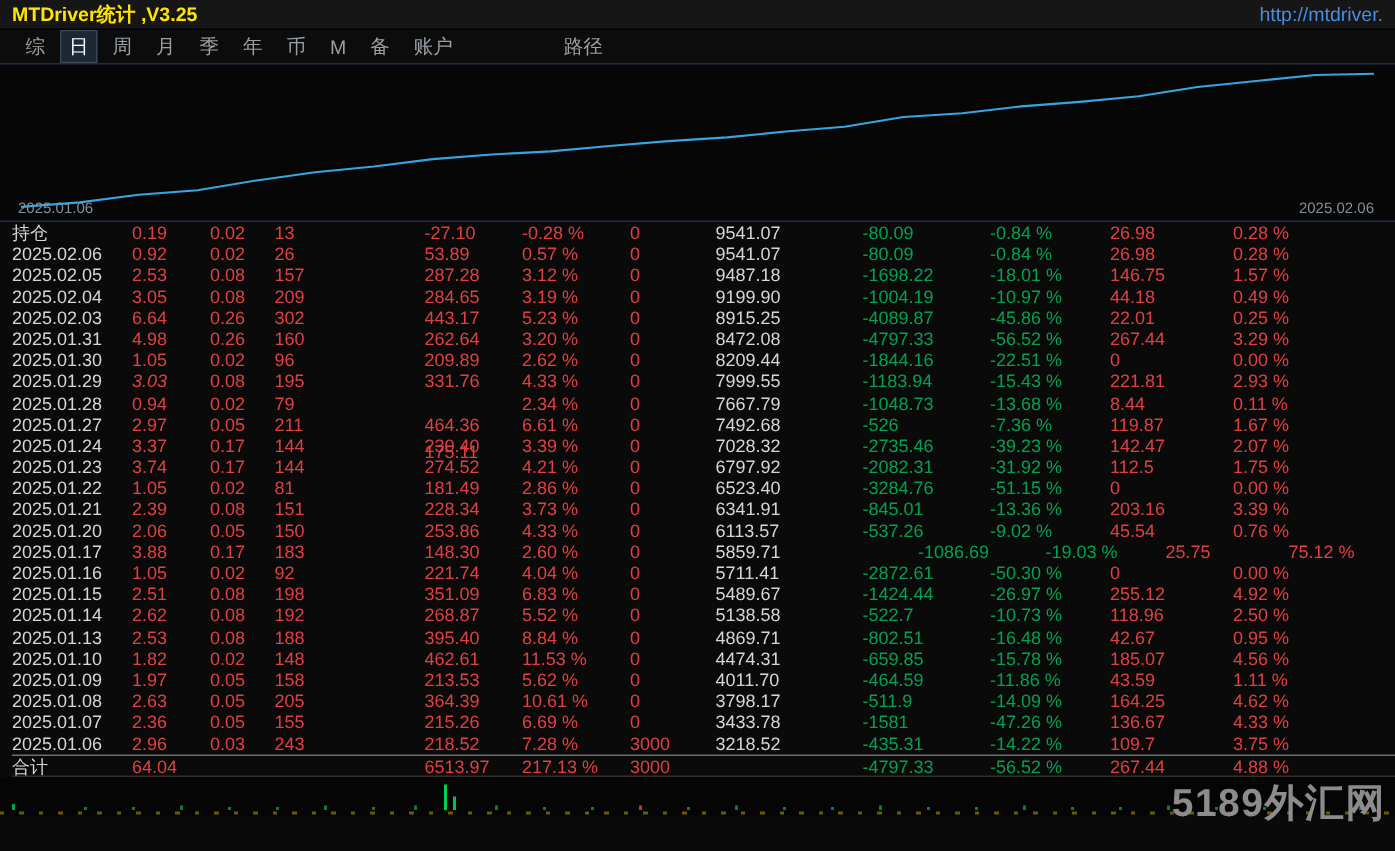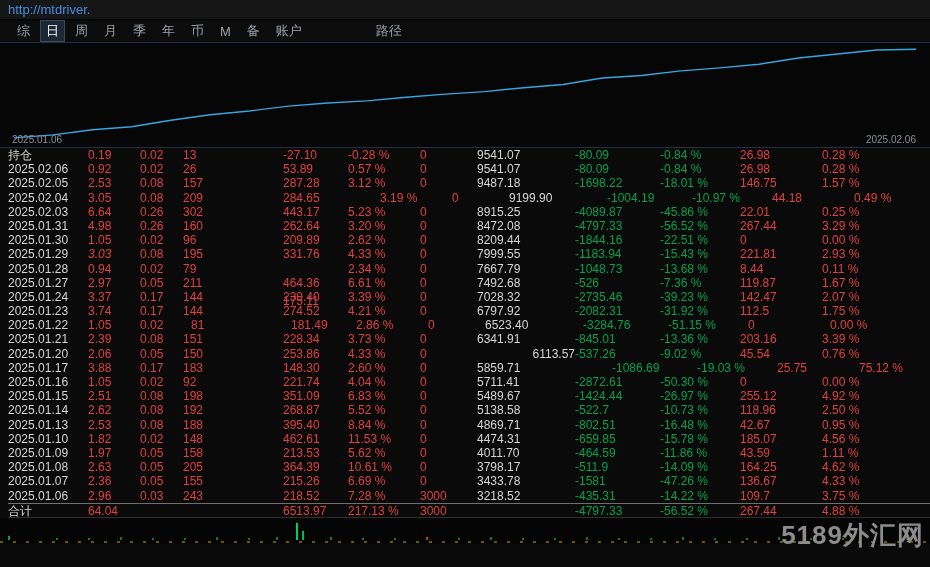--- a/index.html
+++ b/index.html
@@ -45,20 +45,21 @@
   }
   .watermark {
     position:absolute; right:6px; bottom:14px; z-index:5;
     font-size:26px; font-weight:bold; color:#9b9b9b; letter-spacing:1px; opacity:.9;
   }
 </style>
 </head>
 <body style="--up: #e04040; --dn: #00a24f; --txt: #d6d6d6;">
 
 <div class="titlebar">
+  <span class="title">MTDriver统计 ,V3.25</span>
   <span class="url">http://mtdriver.</span>
 </div>
 
 <div class="menubar" id="menubar">
     <span class="menu-item">综</span>
     <span class="menu-item selected">日</span>
     <span class="menu-item">周</span>
     <span class="menu-item">月</span>
     <span class="menu-item">季</span>
     <span class="menu-item">年</span>
@@ -119,21 +120,21 @@
       <span class="cell c-dn" style="width: 80px;">-18.01 %</span>
       <span class="cell c-up" style="width: 82px;">146.75</span>
       <span class="cell c-up" style="width: 90px;">1.57 %</span>
     </div>
     <div class="row">
       <span class="cell c-text" style="width: 80px;">2025.02.04</span>
       <span class="cell c-up" style="width: 52px;">3.05</span>
       <span class="cell c-up" style="width: 43px;">0.08</span>
       <span class="cell c-up" style="width: 100px;">209</span>
       <span class="cell c-up" style="width: 65px;">284.65</span>
-      <span class="cell c-up" style="width: 72px; margin-left: 32px;">3.19 %</span>
+      <span class="cell c-up" style="width: 72px;">3.19 %</span>
       <span class="cell c-up" style="width: 57px;">0</span>
       <span class="cell c-text" style="width: 98px;">9199.90</span>
       <span class="cell c-dn" style="width: 85px;">-1004.19</span>
       <span class="cell c-dn" style="width: 80px;">-10.97 %</span>
       <span class="cell c-up" style="width: 82px;">44.18</span>
       <span class="cell c-up" style="width: 90px;">0.49 %</span>
     </div>
     <div class="row">
       <span class="cell c-text" style="width: 80px;">2025.02.03</span>
       <span class="cell c-up" style="width: 52px;">6.64</span>
@@ -243,21 +244,21 @@
       <span class="cell c-text" style="width: 98px;">6797.92</span>
       <span class="cell c-dn" style="width: 85px;">-2082.31</span>
       <span class="cell c-dn" style="width: 80px;">-31.92 %</span>
       <span class="cell c-up" style="width: 82px;">112.5</span>
       <span class="cell c-up" style="width: 90px;">1.75 %</span>
     </div>
     <div class="row">
       <span class="cell c-text" style="width: 80px;">2025.01.22</span>
       <span class="cell c-up" style="width: 52px;">1.05</span>
       <span class="cell c-up" style="width: 43px;">0.02</span>
-      <span class="cell c-up" style="width: 100px; margin-left: 8px;">81</span>
+      <span class="cell c-up" style="width: 100px;">81</span>
       <span class="cell c-up" style="width: 65px;">181.49</span>
       <span class="cell c-up" style="width: 72px;">2.86 %</span>
       <span class="cell c-up" style="width: 57px;">0</span>
       <span class="cell c-text" style="width: 98px;">6523.40</span>
       <span class="cell c-dn" style="width: 85px;">-3284.76</span>
       <span class="cell c-dn" style="width: 80px;">-51.15 %</span>
       <span class="cell c-up" style="width: 82px;">0</span>
       <span class="cell c-up" style="width: 90px;">0.00 %</span>
     </div>
     <div class="row">
@@ -275,21 +276,21 @@
       <span class="cell c-up" style="width: 90px;">3.39 %</span>
     </div>
     <div class="row">
       <span class="cell c-text" style="width: 80px;">2025.01.20</span>
       <span class="cell c-up" style="width: 52px;">2.06</span>
       <span class="cell c-up" style="width: 43px;">0.05</span>
       <span class="cell c-up" style="width: 100px;">150</span>
       <span class="cell c-up" style="width: 65px;">253.86</span>
       <span class="cell c-up" style="width: 72px;">4.33 %</span>
       <span class="cell c-up" style="width: 57px;">0</span>
-      <span class="cell c-text" style="width: 98px; text-align: right;">6113.57</span>
+      <span class="cell c-text" style="width: 98px;">6113.57</span>
       <span class="cell c-dn" style="width: 85px;">-537.26</span>
       <span class="cell c-dn" style="width: 80px;">-9.02 %</span>
       <span class="cell c-up" style="width: 82px;">45.54</span>
       <span class="cell c-up" style="width: 90px;">0.76 %</span>
     </div>
     <div class="row">
       <span class="cell c-text" style="width: 80px;">2025.01.17</span>
       <span class="cell c-up" style="width: 52px;">3.88</span>
       <span class="cell c-up" style="width: 43px;">0.17</span>
       <span class="cell c-up" style="width: 100px;">183</span>

